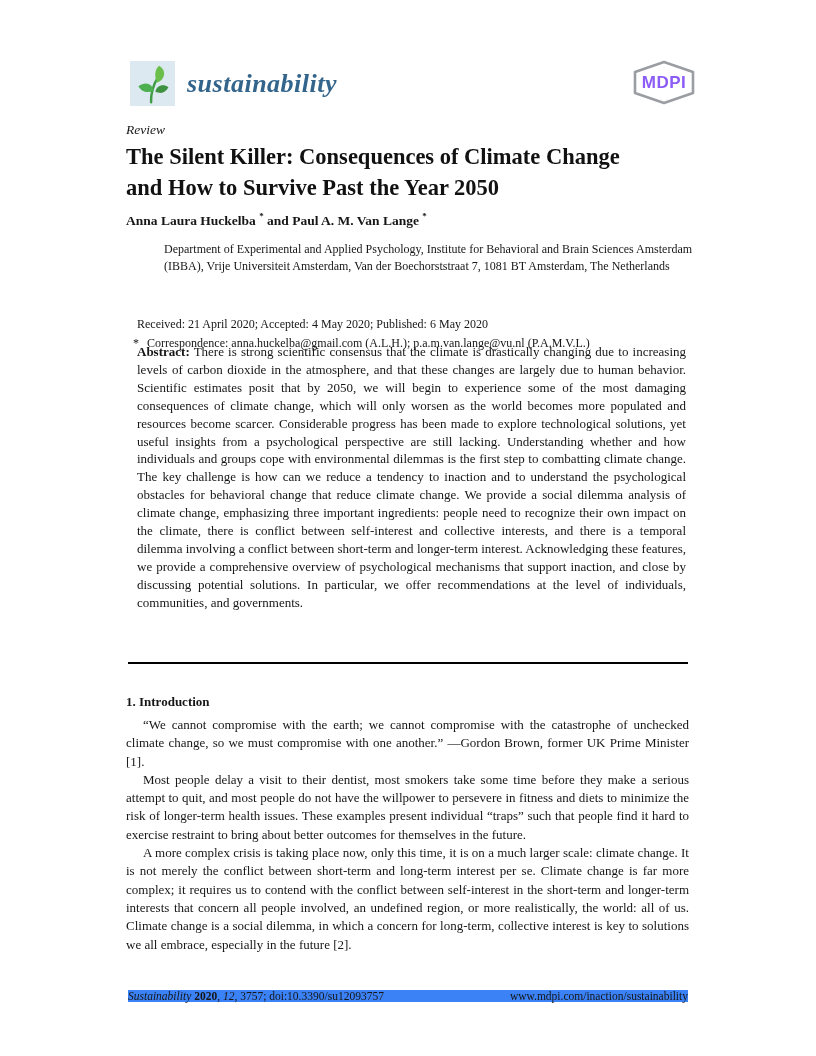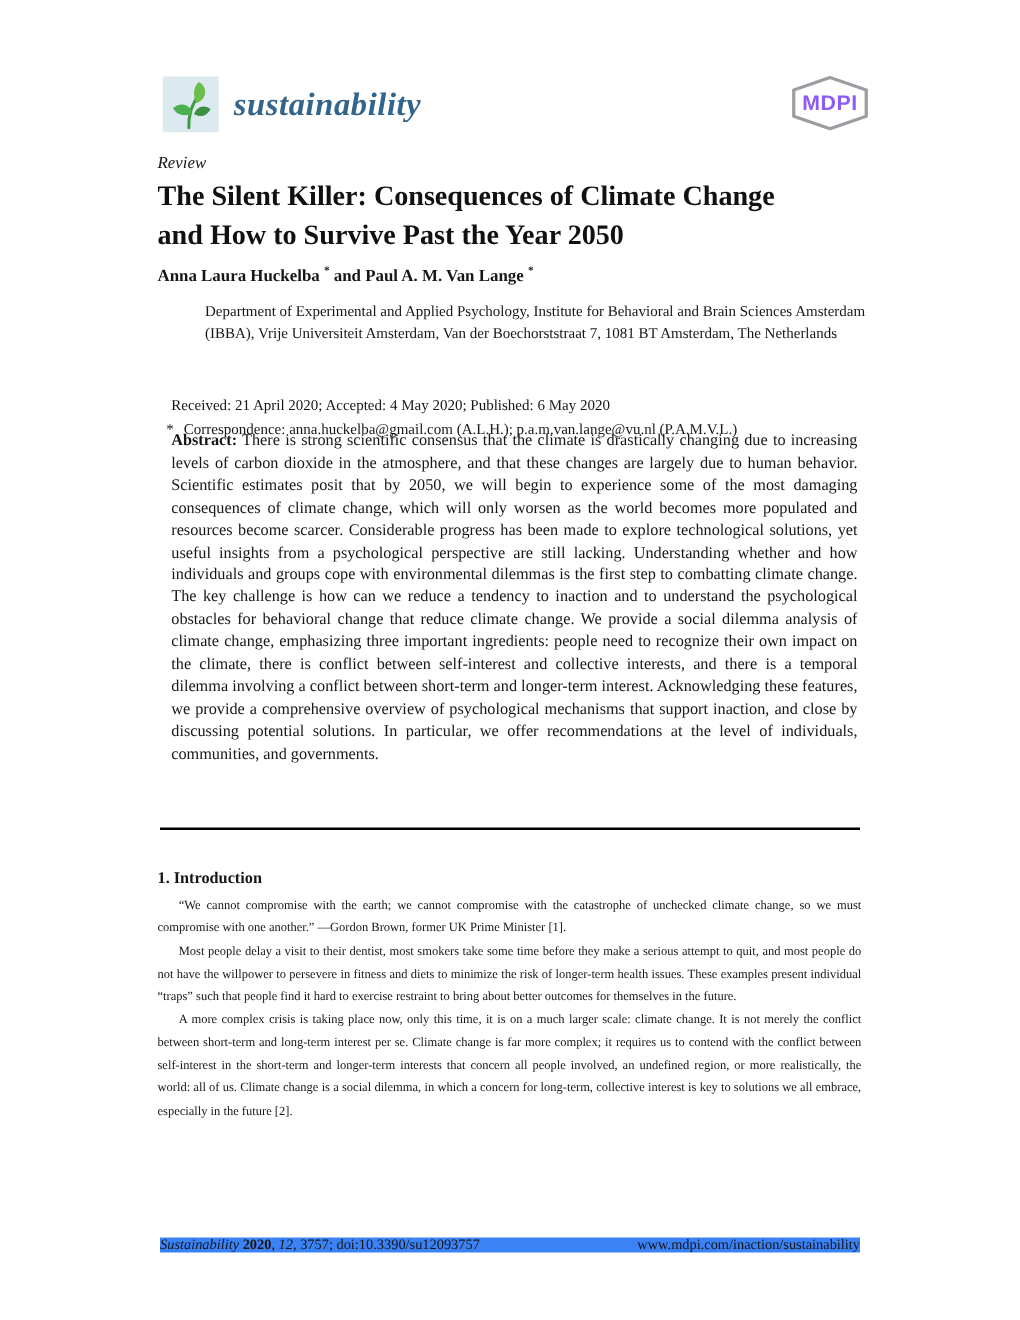--- a/index.html
+++ b/index.html
@@ -86,21 +86,21 @@
     background: #000000;
   }
 
   
   .section-heading {
     position: absolute; left: 126px; top: 694px;
     font-weight: bold; font-size: 13px;
   }
   .body-text {
     position: absolute; left: 126px; top: 716px; width: 563px;
-    font-size: 10px; line-height: 18.3px;
+    font-size: 13px; line-height: 18.3px;
     text-align: justify;
   }
   .body-text p { text-indent: 17px; margin: 0; }
 
   
   .footer {
     position: absolute; left: 128px; top: 990px; width: 560px;
     display: flex; justify-content: space-between; align-items: baseline;
     font-size: 11.5px;
     background: #3b82f6;

